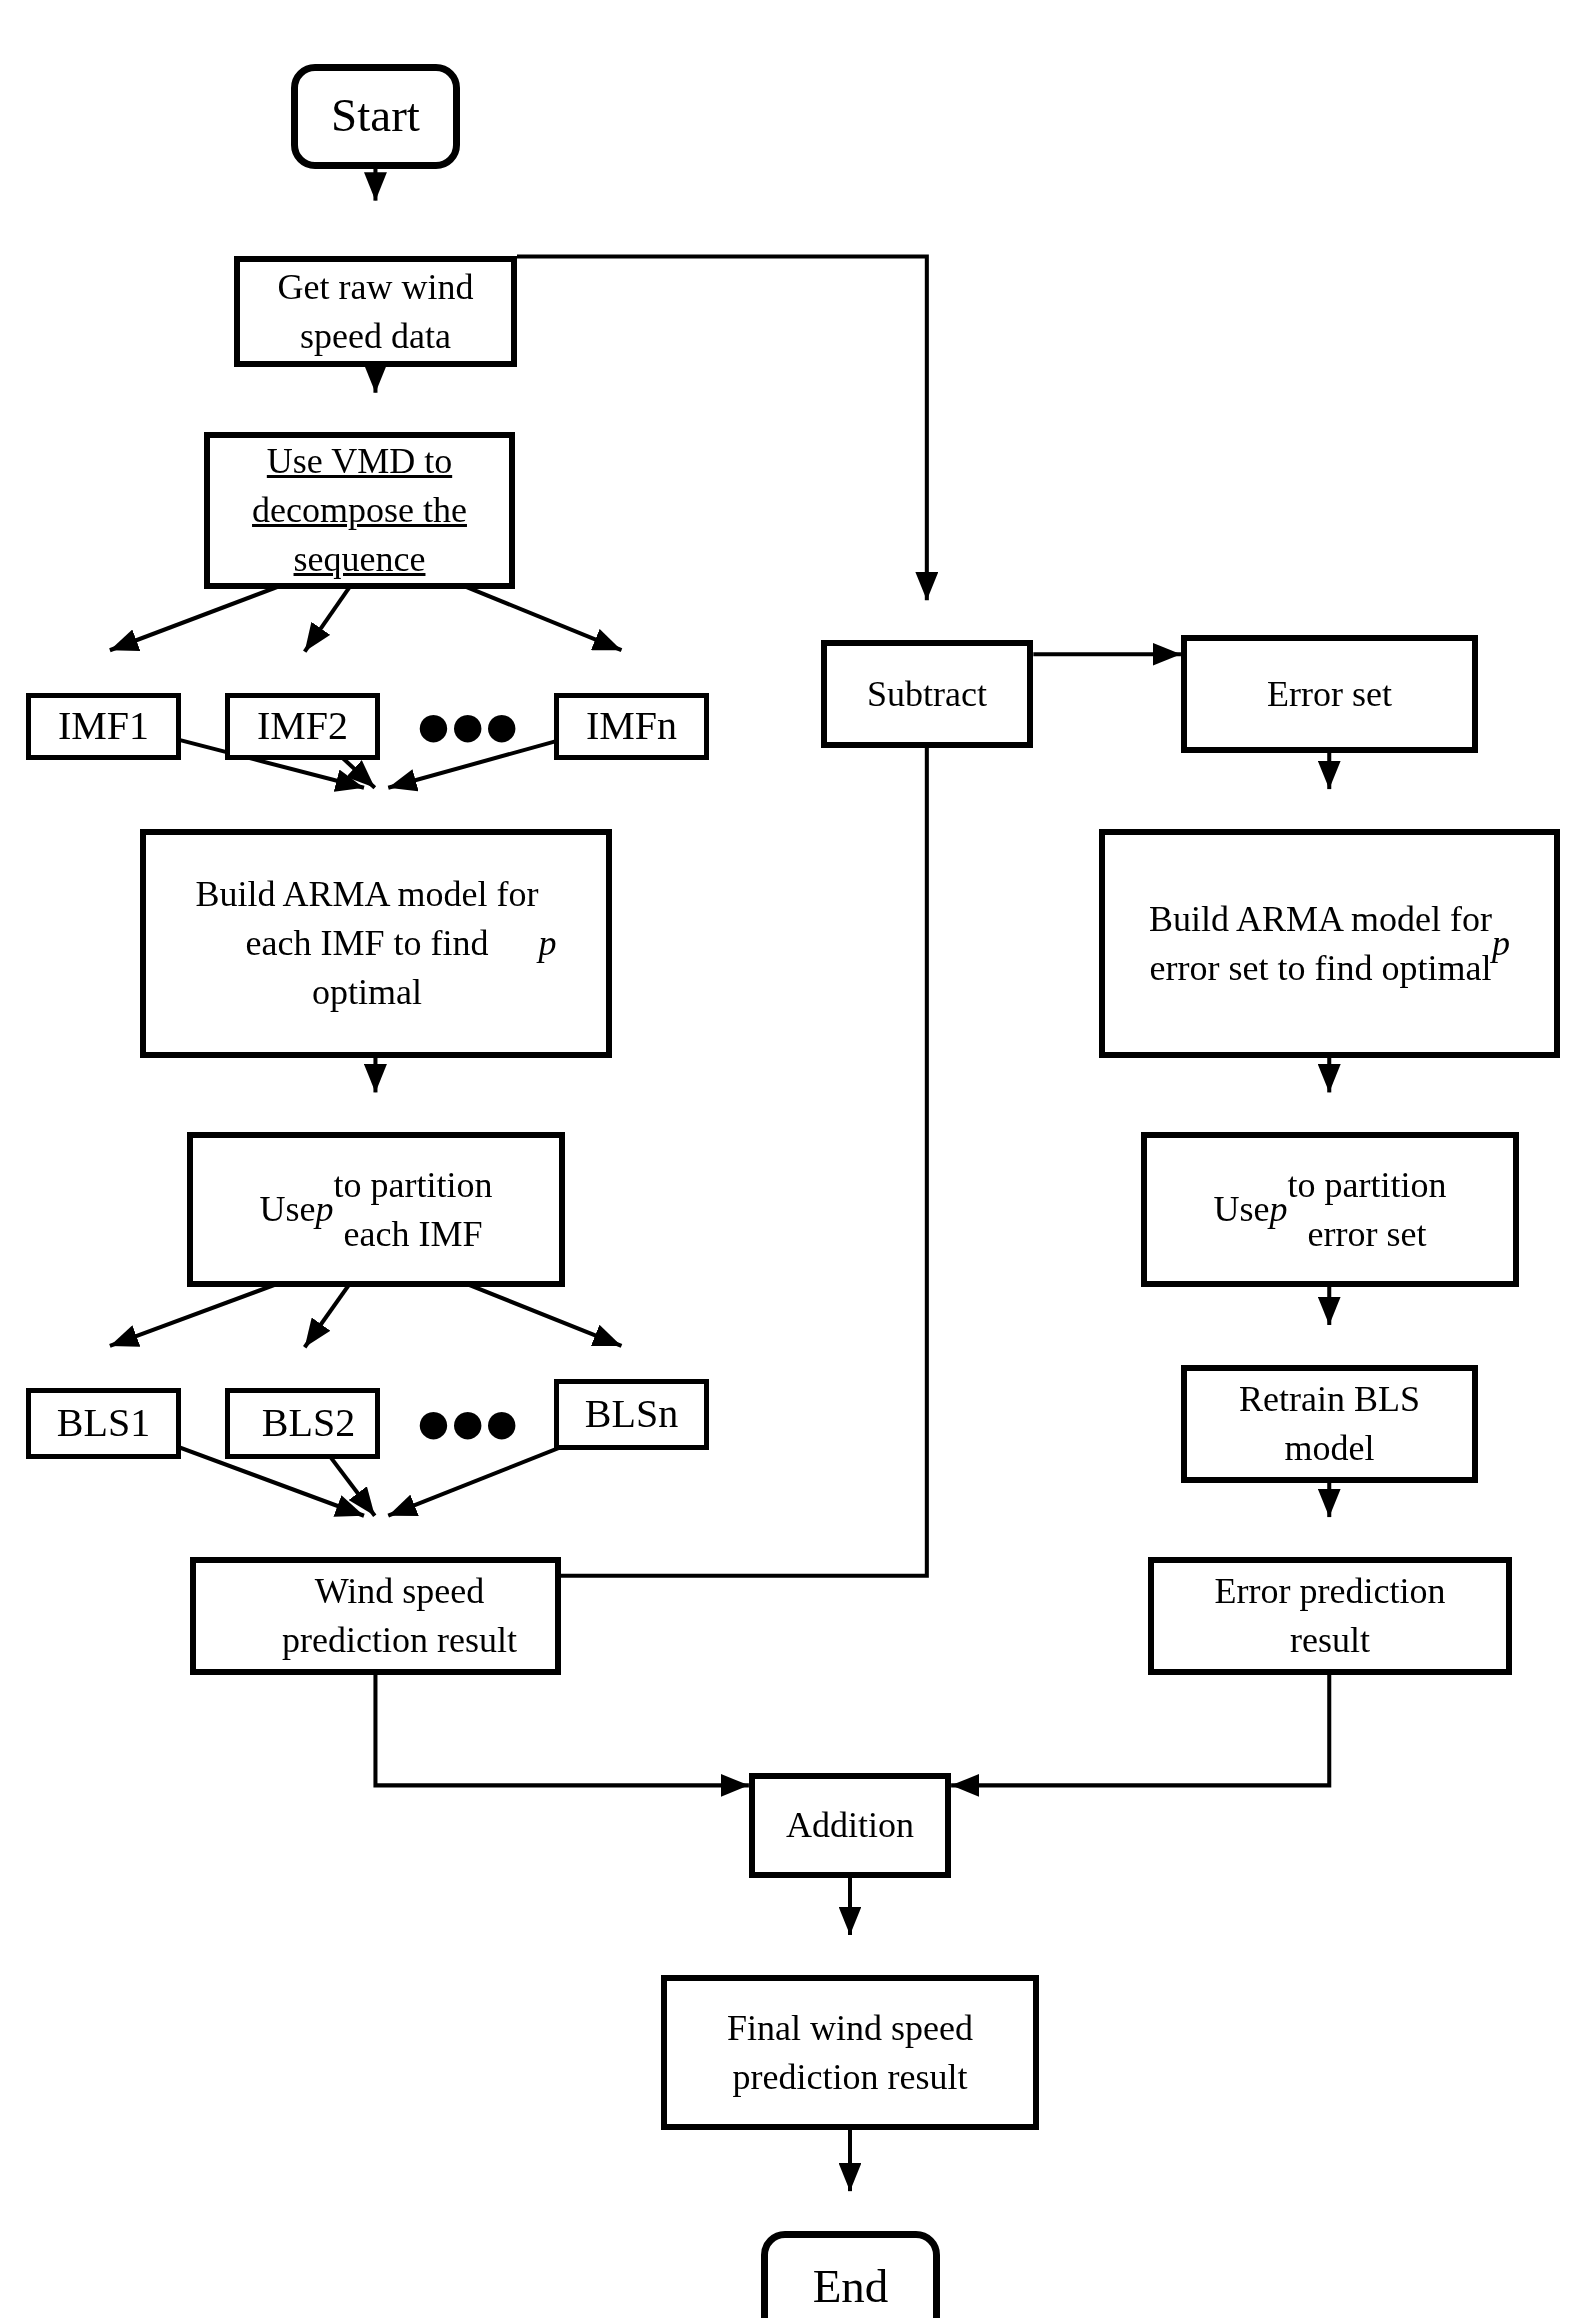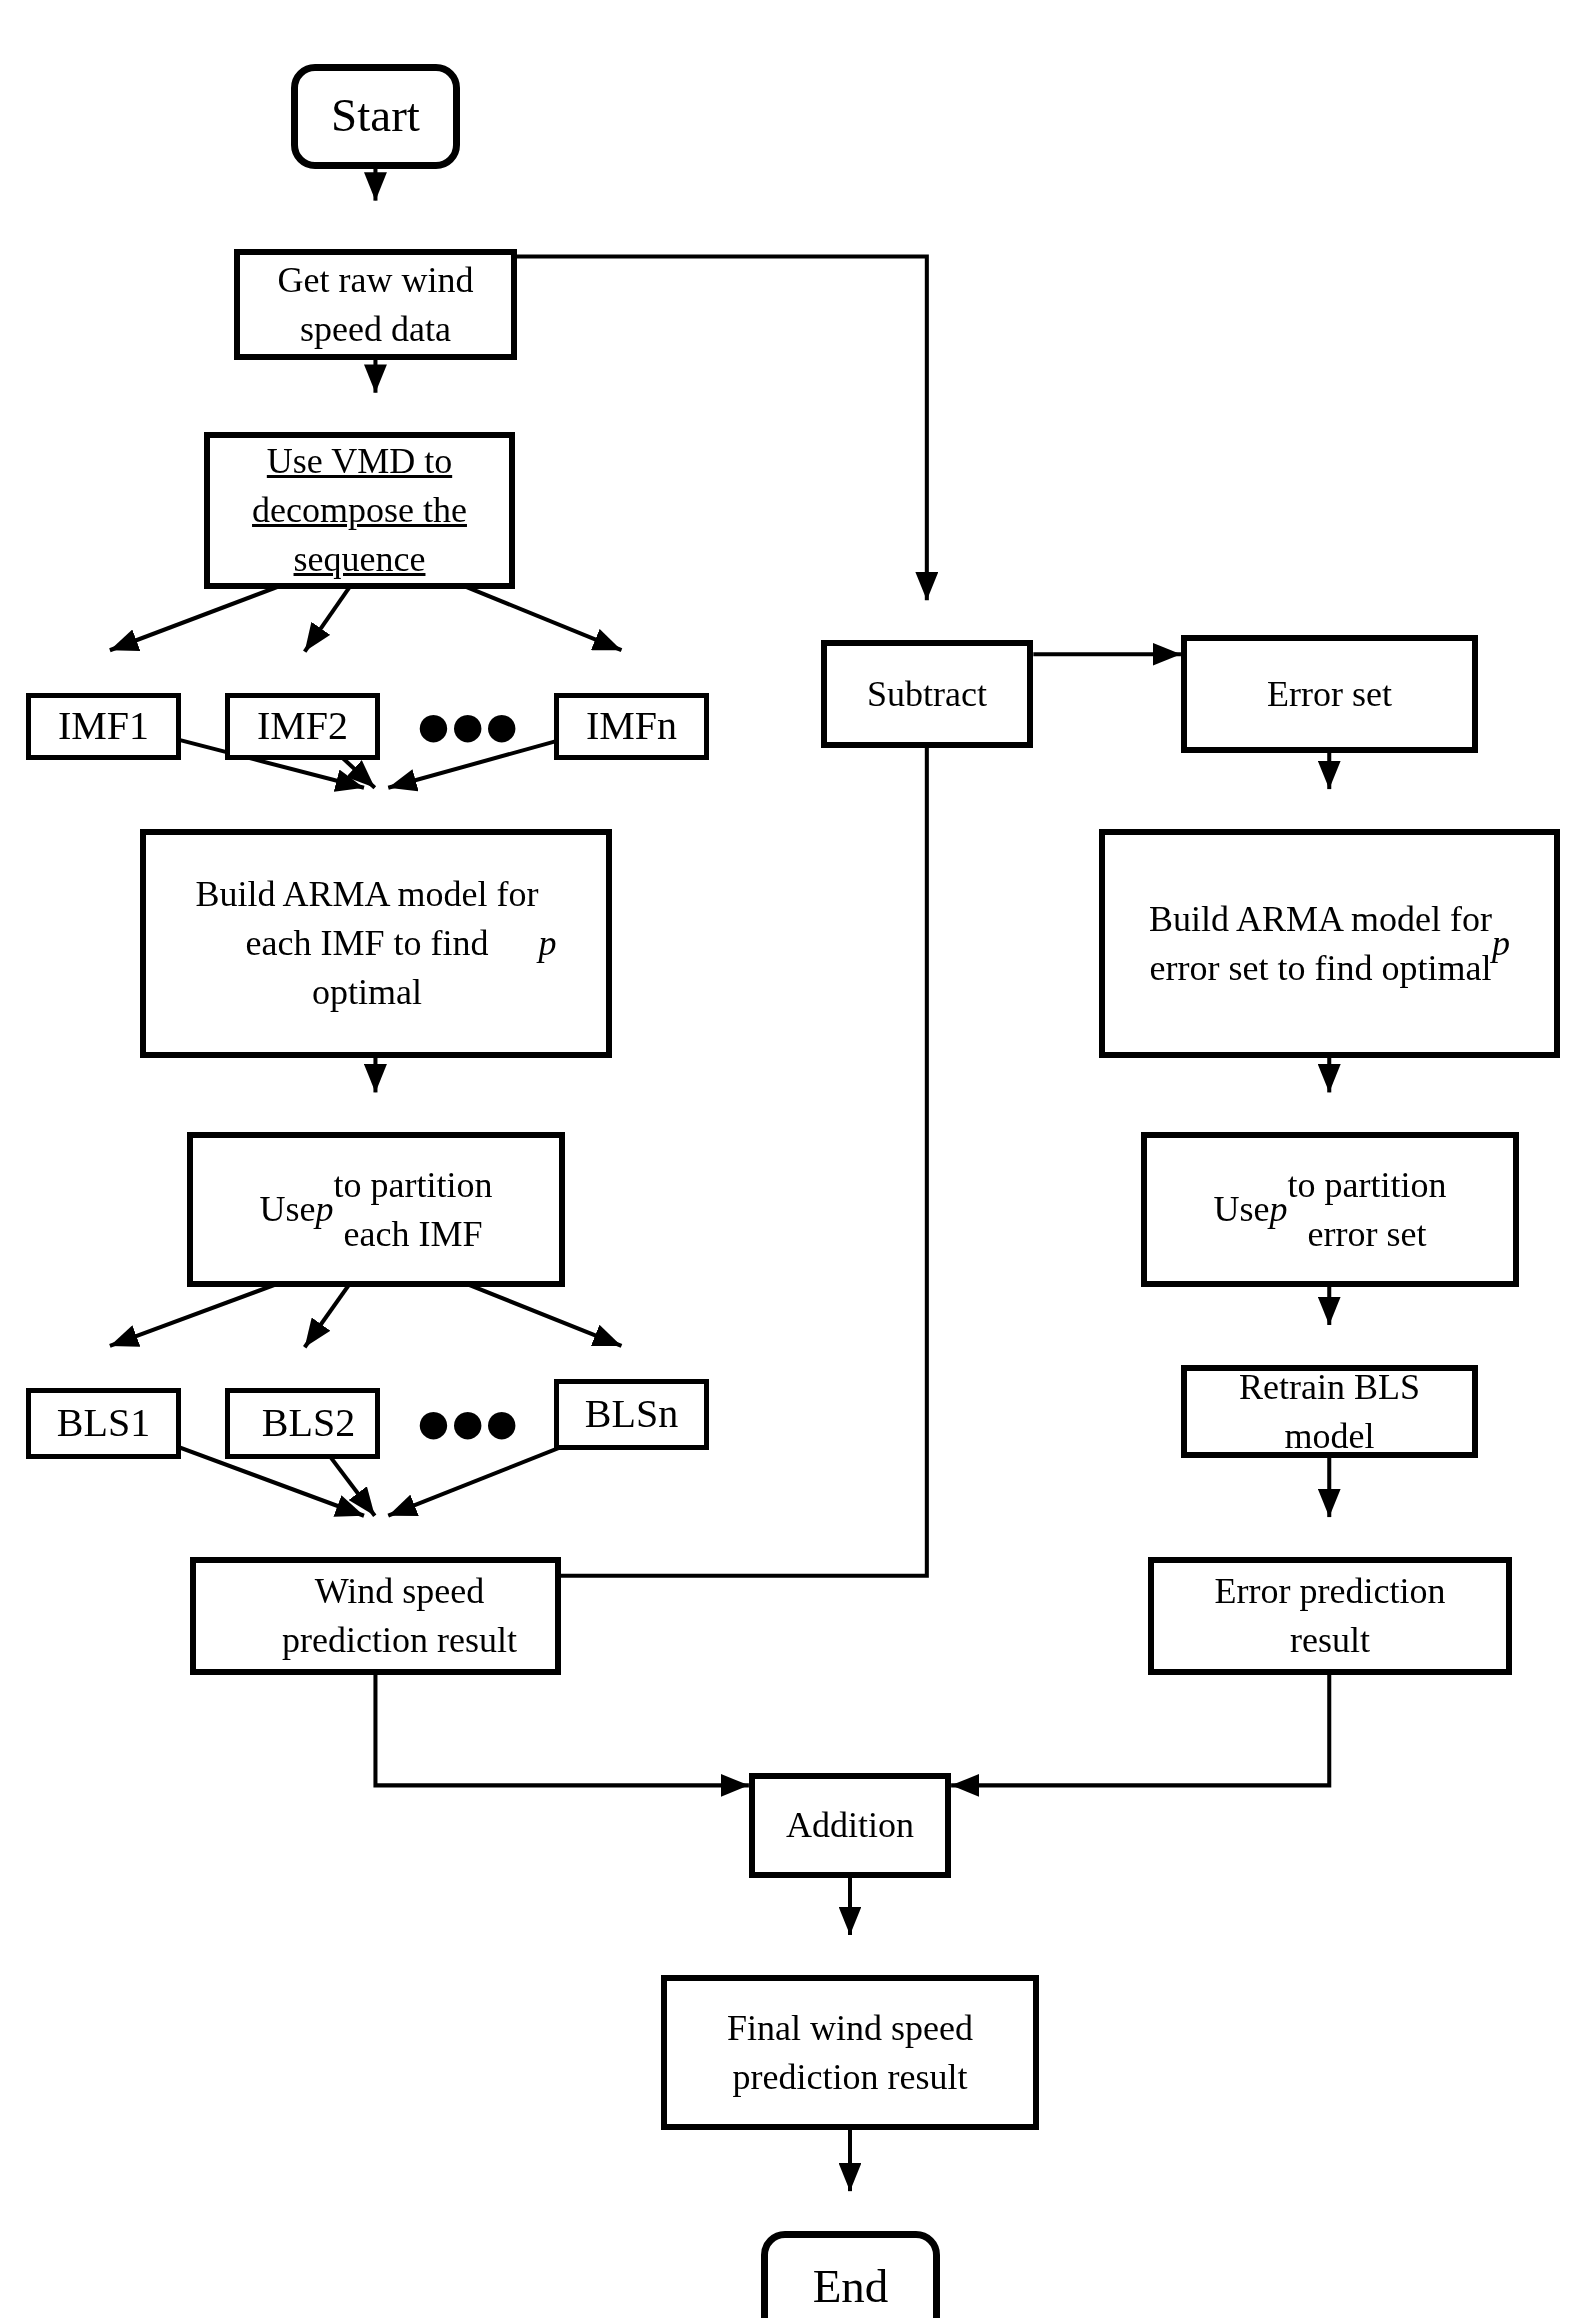--- a/index.html
+++ b/index.html
@@ -13,38 +13,38 @@
   .node{
     position:absolute;box-sizing:border-box;background:#ffffff;
     border:6px solid #000000;display:flex;align-items:center;justify-content:center;
     text-align:center;white-space:pre-line;font-size:36px;line-height:1.36;margin-top:40px;
   }
   .terminal{border-width:7.4px;border-radius:24px;font-size:47px;}
   .small{border-width:5.4px;font-size:40px;}
   .dots{border:none;background:transparent;font-size:36px;letter-spacing:2.7px;font-family:"DejaVu Sans",sans-serif;}
   
   #n-start        {left:291px; top:23.6px;  width:169px; height:105px;}
-  #n-get-raw      {left:234px; top:209px; width:283px; height:111px;}
+  #n-get-raw      {left:234px; top:216px; width:283px; height:111px;}
   #n-vmd          {left:204px; top:392px; width:311px; height:157px;text-decoration:underline;}
   #n-imf1         {left:26px;  top:653px; width:155px; height:67px;}
   #n-imf2         {left:225px; top:653px; width:155px; height:67px;}
   #n-imf-dots     {left:405px; top:653px; width:128px; height:67px;}
   #n-imfn         {left:554px; top:653px; width:155px; height:67px;}
   #n-arma-imf     {left:140px; top:789px;width:472px; height:229px;}
   #n-part-imf     {left:187px; top:1092px;width:378px; height:155px;}
   #n-bls1         {left:26px;  top:1348px;width:155px; height:71px;}
   #n-bls2         {left:225px; top:1348px;width:155px; height:71px;padding-left:12px;}
   #n-bls-dots     {left:405px; top:1348px;width:128px; height:71px;}
   #n-blsn         {left:554px; top:1339px;width:155px; height:71px;}
   #n-wind-result  {left:190px; top:1517px;width:371px; height:118px;padding-left:48px;}
   #n-subtract     {left:821px;top:600px; width:212px; height:108px;}
   #n-error-set    {left:1181px;top:595px; width:297px; height:118px;}
   #n-arma-err     {left:1099px;top:789px;width:461px; height:229px;}
   #n-part-err     {left:1141px;top:1092px;width:378px; height:155px;}
-  #n-retrain      {left:1181px;top:1325px;width:297px; height:93px;}
+  #n-retrain      {left:1181px;top:1325px;width:297px; height:118px;}
   #n-err-result   {left:1148px;top:1517px;width:364px; height:118px;}
   #n-addition     {left:749px;top:1733px;width:202px; height:105px;}
   #n-final        {left:661px; top:1935px;width:378px; height:155px;}
   #n-end          {left:761px;top:2191px;width:179px; height:111px;}
   i{font-style:italic;}
 </style>
 </head>
 <body>
 
 <div class="canvas">

